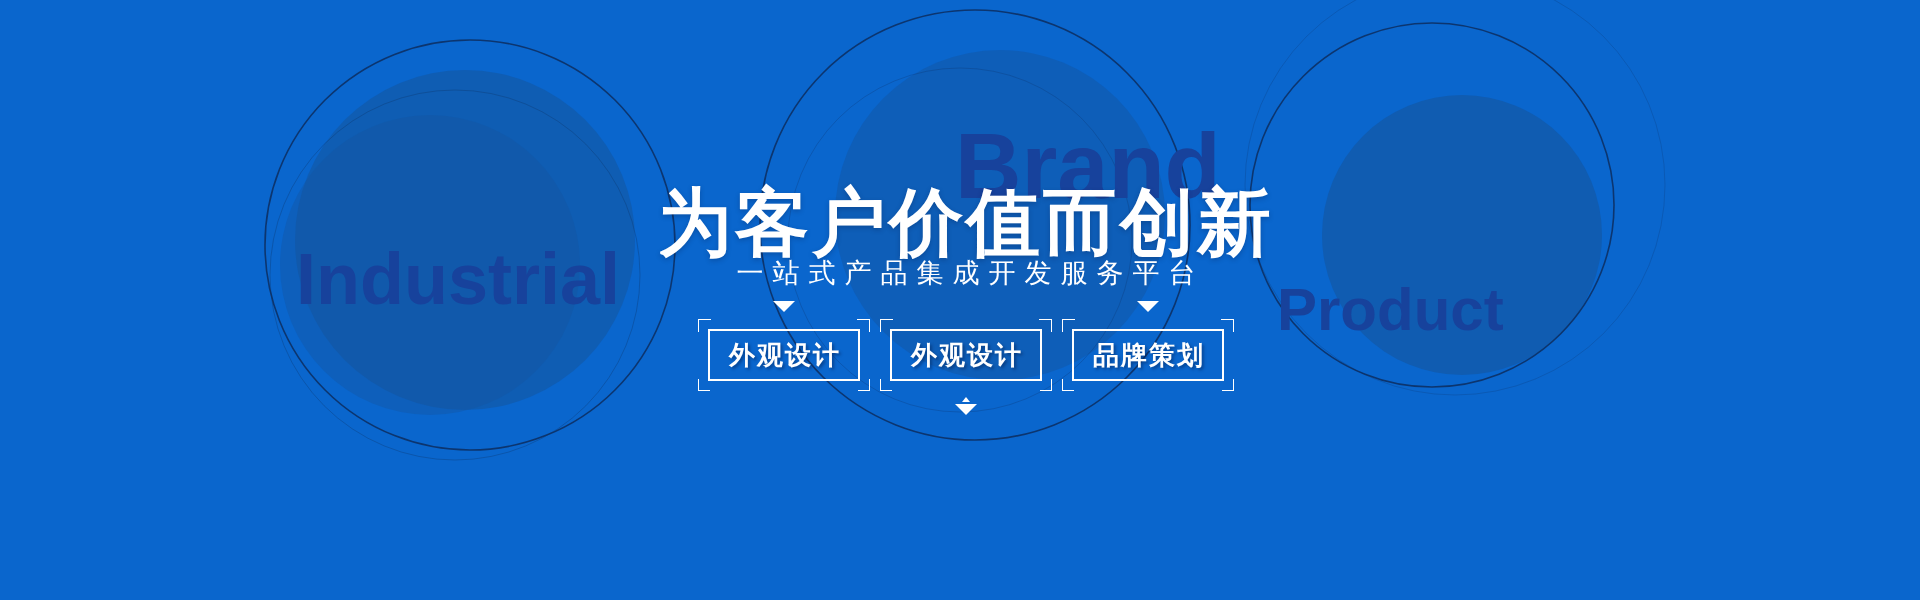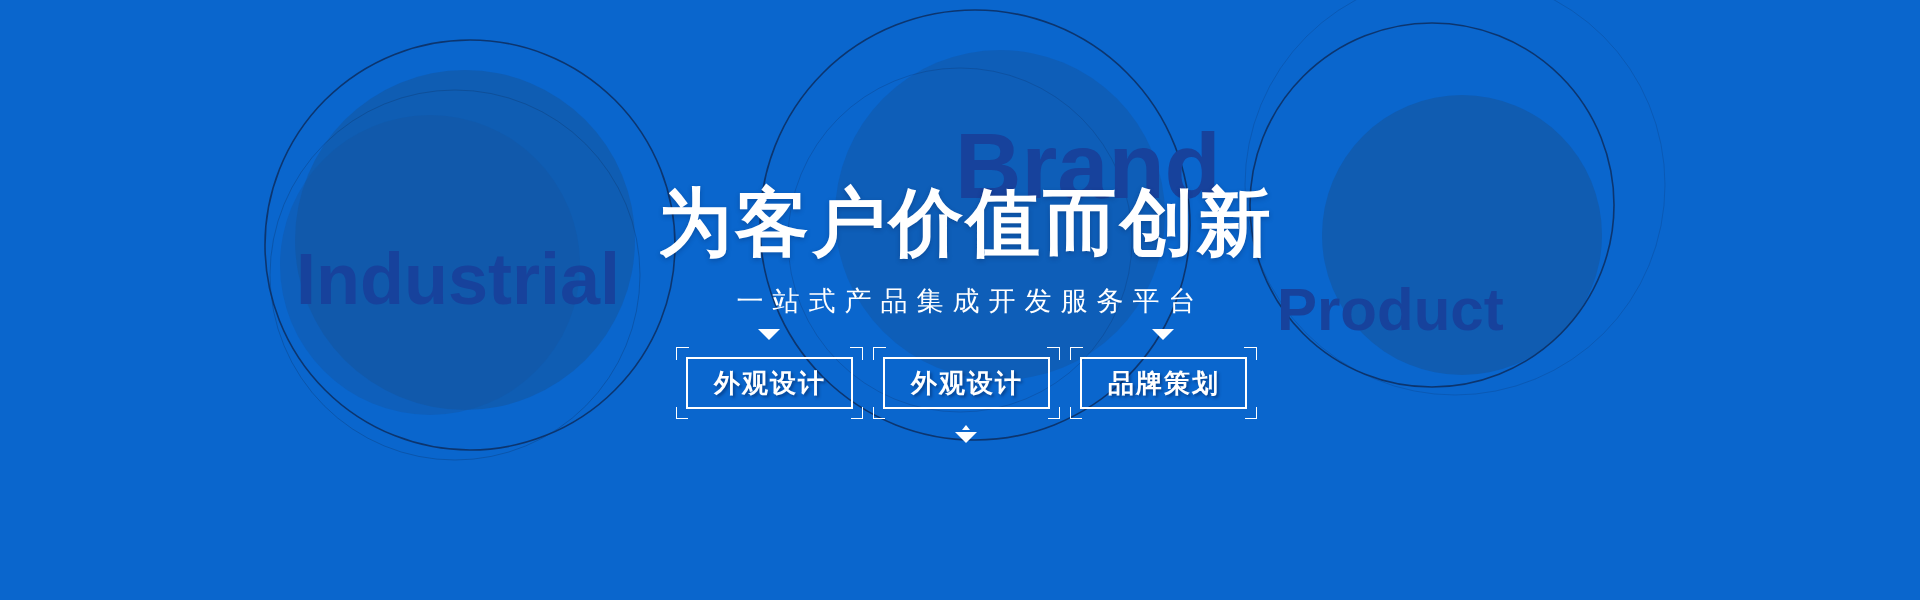--- a/index.html
+++ b/index.html
@@ -38,40 +38,39 @@
   #main-title {
     margin-top:186px;
     color:#ffffff;
     font-size:74px;
     font-weight:700;
     letter-spacing:3px;
     line-height:1;
     text-shadow:0 2px 5px rgba(0,20,60,.25);
   }
   #sub-title {
-    margin-top:28px;
     color:#ffffff;
     font-size:27px;
     font-weight:400;
     letter-spacing:9px;
     line-height:1;
     text-indent:9px;
   }
 
   
   #button-row {
     margin-top:42px;
     display:flex;
     justify-content:center;
     align-items:flex-start;
     gap:30px;
   }
   .btn-wrap {
     position:relative;
-    width:167px;
+    width:152px;
     height:52px;
   }
   
   .btn-wrap::before,
   .btn-wrap::after {
     content:"";
     position:absolute;
     width:12px; height:12px;
     border-color:#ffffff;
     border-style:solid;

